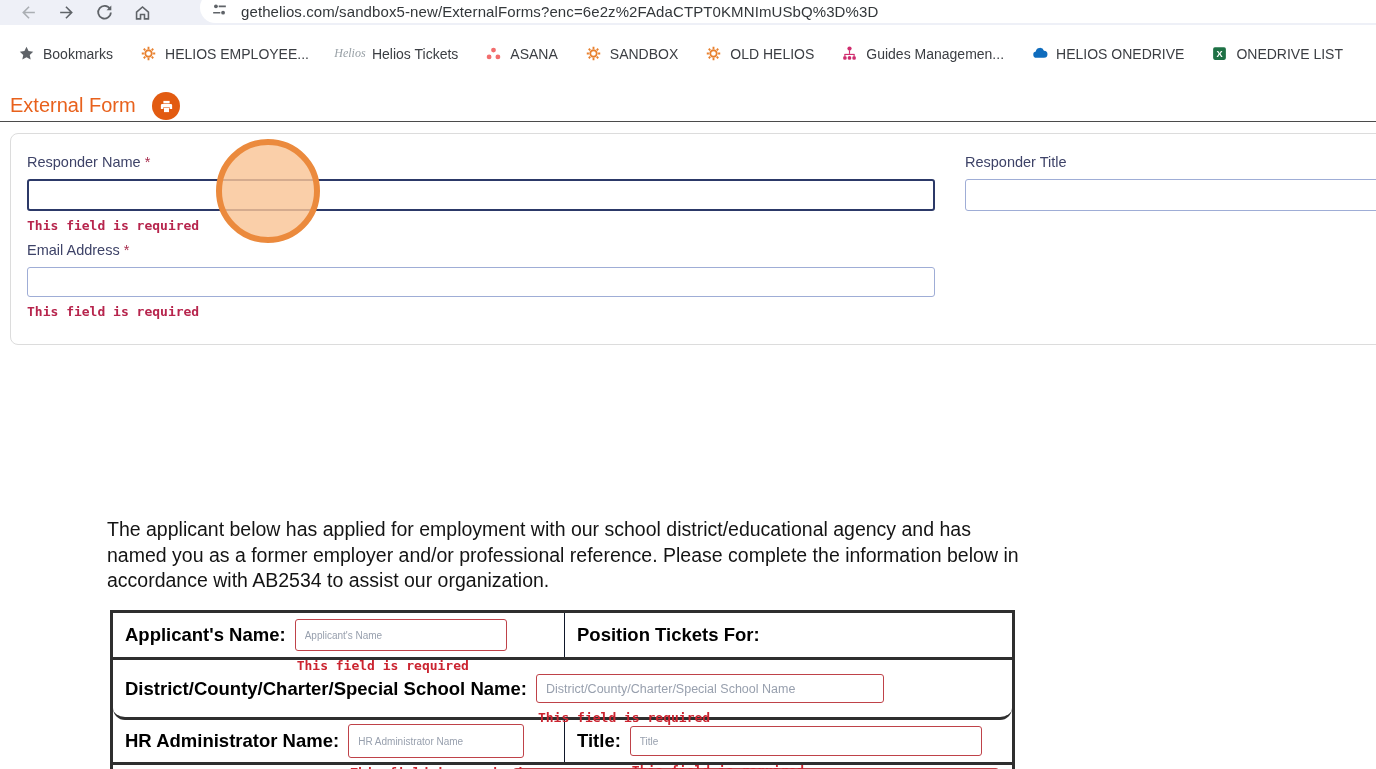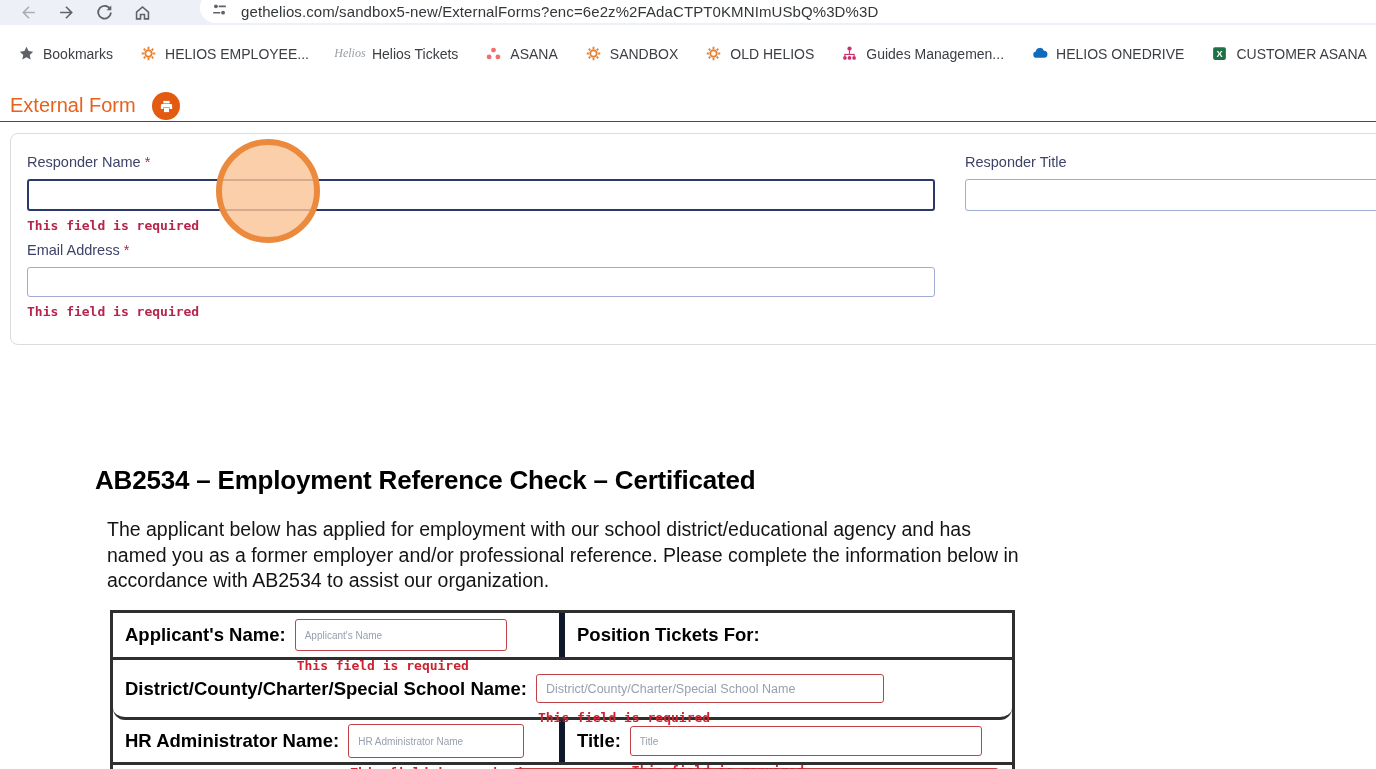--- a/index.html
+++ b/index.html
@@ -40,21 +40,21 @@
   .click-circle { position:absolute; left:216px; top:139px; width:104px; height:104px; border-radius:50%; border:6px solid #eb8a3d; background:rgba(249,197,150,0.82); z-index:9; pointer-events:none; }
 
   
   .doc-heading { position:absolute; left:95px; top:465px; font-size:26px; font-weight:bold; color:#000; letter-spacing:-0.2px; }
   .doc-intro { position:absolute; left:107px; top:517px; width:918px; font-size:19.5px; line-height:25.5px; color:#141414; }
 
   .doc-table { position:absolute; left:110px; top:610px; width:905px; border:3px solid #2f2f2f; background:#fff; }
   .trow { display:flex; border-bottom:3px solid #2f2f2f; align-items:center; }
   .trow:last-child { border-bottom:none; }
   .tcell { display:flex; align-items:center; padding-left:12px; height:100%; }
-  .tcell.divider { border-right:6px solid #0f172a; }
+  .tcell.divider { border-right:1px solid #0f172a; }
   .tlabel { font-size:18.5px; font-weight:bold; color:#000; white-space:nowrap; }
   .iwrap { position:relative; margin-left:9px; display:flex; align-items:center; }
   .tinput { background:#fff; border-radius:3px; outline:none; font-size:10px; color:#333; padding:0 9px; }
   .tinput::placeholder, .finput::placeholder { color:#98a0ae; opacity:1; }
   .tinput.err { border:1.5px solid #bf4249; }
   .tinput.blue { border:1px solid #8ea6d9; border-radius:4px; }
   .terror { position:absolute; left:2px; top:calc(100% + 7px); font-family:"DejaVu Sans Mono", monospace; font-weight:bold; font-size:13px; color:#cb2430; white-space:nowrap; z-index:5; }
 
   .row1 { height:47px; }
   .row2 { height:60px;border-radius:12px; }
@@ -185,21 +185,21 @@
         </span>
       <span class="bml">HELIOS ONEDRIVE</span>
     </div>
     <div class="bm">
       <span class="bmi">
           <svg viewBox="0 0 24 24">
             <rect x="3" y="3" width="18" height="18" rx="2.5" fill="#1e7145"></rect>
             <text x="12" y="16.8" font-size="13" font-weight="bold" fill="#fff" text-anchor="middle" font-family="Liberation Sans, sans-serif">X</text>
           </svg>
         </span>
-      <span class="bml">CUSTOMER ASANA</span>
+      <span class="bml">ONEDRIVE LIST</span>
     </div>
 
   </div>
 
   <div class="page-title">External Form</div>
   <div class="print-btn">
     <svg viewBox="0 0 24 24" fill="#fff">
         <path d="M7 3h10v4H7z"></path>
         <path d="M5 8h14a2 2 0 0 1 2 2v6h-4v-3H7v3H3v-6a2 2 0 0 1 2-2z"></path>
         <path d="M8 14h8v7H8z"></path>
@@ -215,21 +215,20 @@
     <div class="flabel" style="left:954px; top:20px;"><span>Responder Title</span></div>
     <input class="finput lite" style="left: 954px; top: 45px; width: 450px; height: 32px;">
 
     <div class="flabel" style="left:16px; top:108px;"><span>Email Address</span><span class="req">*</span></div>
     <input class="finput lite" style="left: 16px; top: 133px; width: 908px; height: 30px;">
     <div class="ferror" style="left:16px; top:170px;">This field is required</div>
   </div>
 
   <div class="click-circle"></div>
 
-  <div class="doc-heading">AB2534 – Employment Reference Check – Certificated</div>
   <div class="doc-intro">The applicant below has applied for employment with our school district/educational agency and has named you as a former employer and/or professional reference. Please complete the information below in accordance with AB2534 to assist our organization.</div>
 
   <div class="doc-table">
 
     <div class="trow row1">
       <div class="tcell divider" style="width:452px;">
         <span class="tlabel">Applicant's Name:</span>
         <span class="iwrap">
           <input class="tinput err" style="width: 212px; height: 32px;" placeholder="Applicant's Name">
           <span class="terror">This field is required</span>

